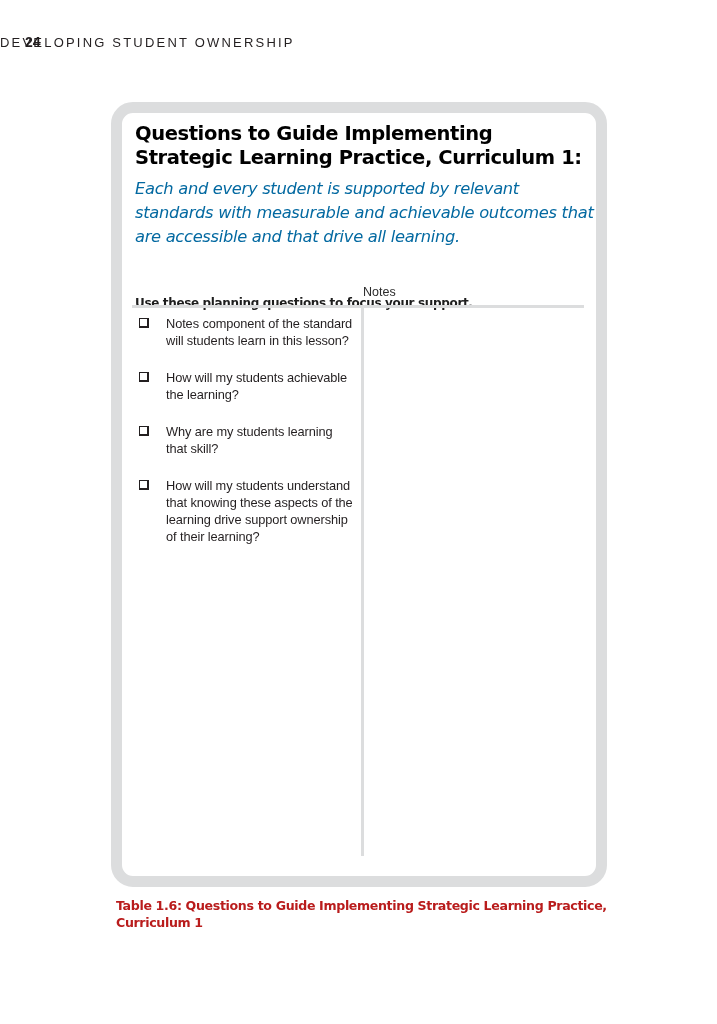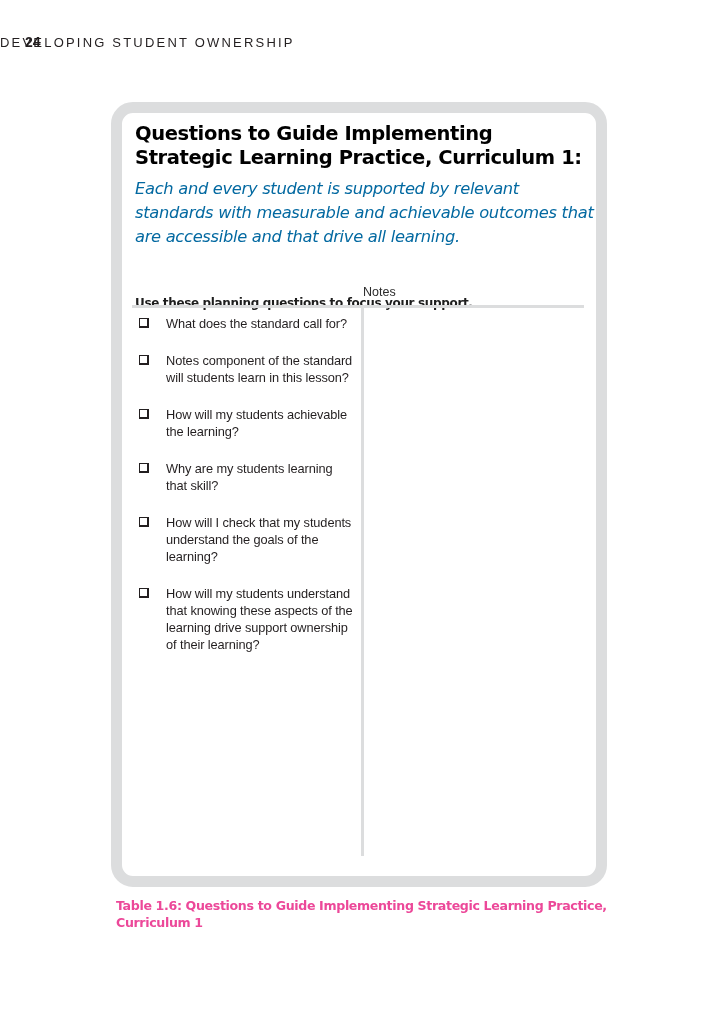--- a/index.html
+++ b/index.html
@@ -12,21 +12,21 @@
     .instruction { position: absolute; left: 135px; top: 257px; font-size: 12px; font-weight: bold; color: #1e1e1e; font-family: "DejaVu Sans", sans-serif; letter-spacing: -0.35px; margin-top: 39px; }
     .notes-header { position: absolute; left: 362px; width: 63px; top: 285px; font-size: 12.5px; color: #2b2b2b; font-family: "Liberation Sans", sans-serif; }
     .notes-header { left: 363px; width: 62px; }
     .h-rule { position: absolute; left: 132px; top: 305px; width: 452px; height: 3px; background: #dcddde; }
     .v-rule { position: absolute; left: 361px; top: 306px; width: 3px; height: 550px; background: #dcddde; }
     .notes-area { position: absolute; left: 364px; top: 308px; width: 220px; height: 548px; }
     .questions { position: absolute; left: 139px; top: 315px; width: 222px; margin: 0; padding: 0; list-style: none; }
     .q-item { position: relative; padding-left: 27px; font-size: 12.8px; line-height: 17px; color: #231f20; font-family: "Liberation Sans", sans-serif; margin-bottom: 20px; letter-spacing: -0.1px; }
     .q-item .q-text { display: block; width: 190px; }
     .checkbox { position: absolute; left: 0; top: 3px; width: 7px; height: 7px; border: 1.3px solid #231f20; border-right-width: 2.6px; border-bottom-width: 2.6px; background: #ffffff; box-sizing: content-box; cursor: pointer; }
-    .caption { position: absolute; left: 116px; top: 897px; width: 500px; font-size: 12.6px; font-weight: bold; line-height: 17px; color: #ec4899; font-family: "DejaVu Sans", sans-serif; letter-spacing: -0.35px; }
+    .caption { position: absolute; left: 116px; top: 897px; width: 500px; font-size: 12.6px; font-weight: bold; line-height: 17px; color: #b91c1c; font-family: "DejaVu Sans", sans-serif; letter-spacing: -0.35px; }
   </style>
 </head>
 <body>
 
 <div class="page-number">24</div>
 <div class="running-head">DEVELOPING STUDENT OWNERSHIP</div>
 
 <div class="card"></div>
 
 <div class="card-title">Questions to Guide Implementing Strategic Learning Practice, Curriculum 1:</div>
@@ -34,40 +34,35 @@
 <div class="instruction">Use these planning questions to focus your support.</div>
 
 <div class="notes-header">Notes</div>
 <div class="h-rule"></div>
 <div class="v-rule"></div>
 <div class="notes-area"></div>
 
 <ul class="questions">
   <li class="q-item">
     <span class="checkbox"></span>
-    <span class="q-text">What does the standard call for?</span>
-  </li>
-  <li class="q-item">
-    <span class="checkbox"></span>
     <span class="q-text">Notes component of the standard will students learn in this lesson?</span>
   </li>
   <li class="q-item">
     <span class="checkbox"></span>
     <span class="q-text">How will my students achievable the learning?</span>
   </li>
   <li class="q-item">
     <span class="checkbox"></span>
     <span class="q-text">Why are my students learning that skill?</span>
   </li>
   <li class="q-item">
     <span class="checkbox"></span>
   </li>
   <li class="q-item">
     <span class="checkbox"></span>
-    <span class="q-text">How will I check that my students understand the goals of the learning?</span>
   </li>
   <li class="q-item">
     <span class="checkbox"></span>
     <span class="q-text">How will my students understand that knowing these aspects of the learning drive support ownership of their learning?</span>
   </li>
 </ul>
 
 <div class="caption">Table 1.6: Questions to Guide Implementing Strategic Learning Practice, Curriculum 1</div>
 
 </body></html>

